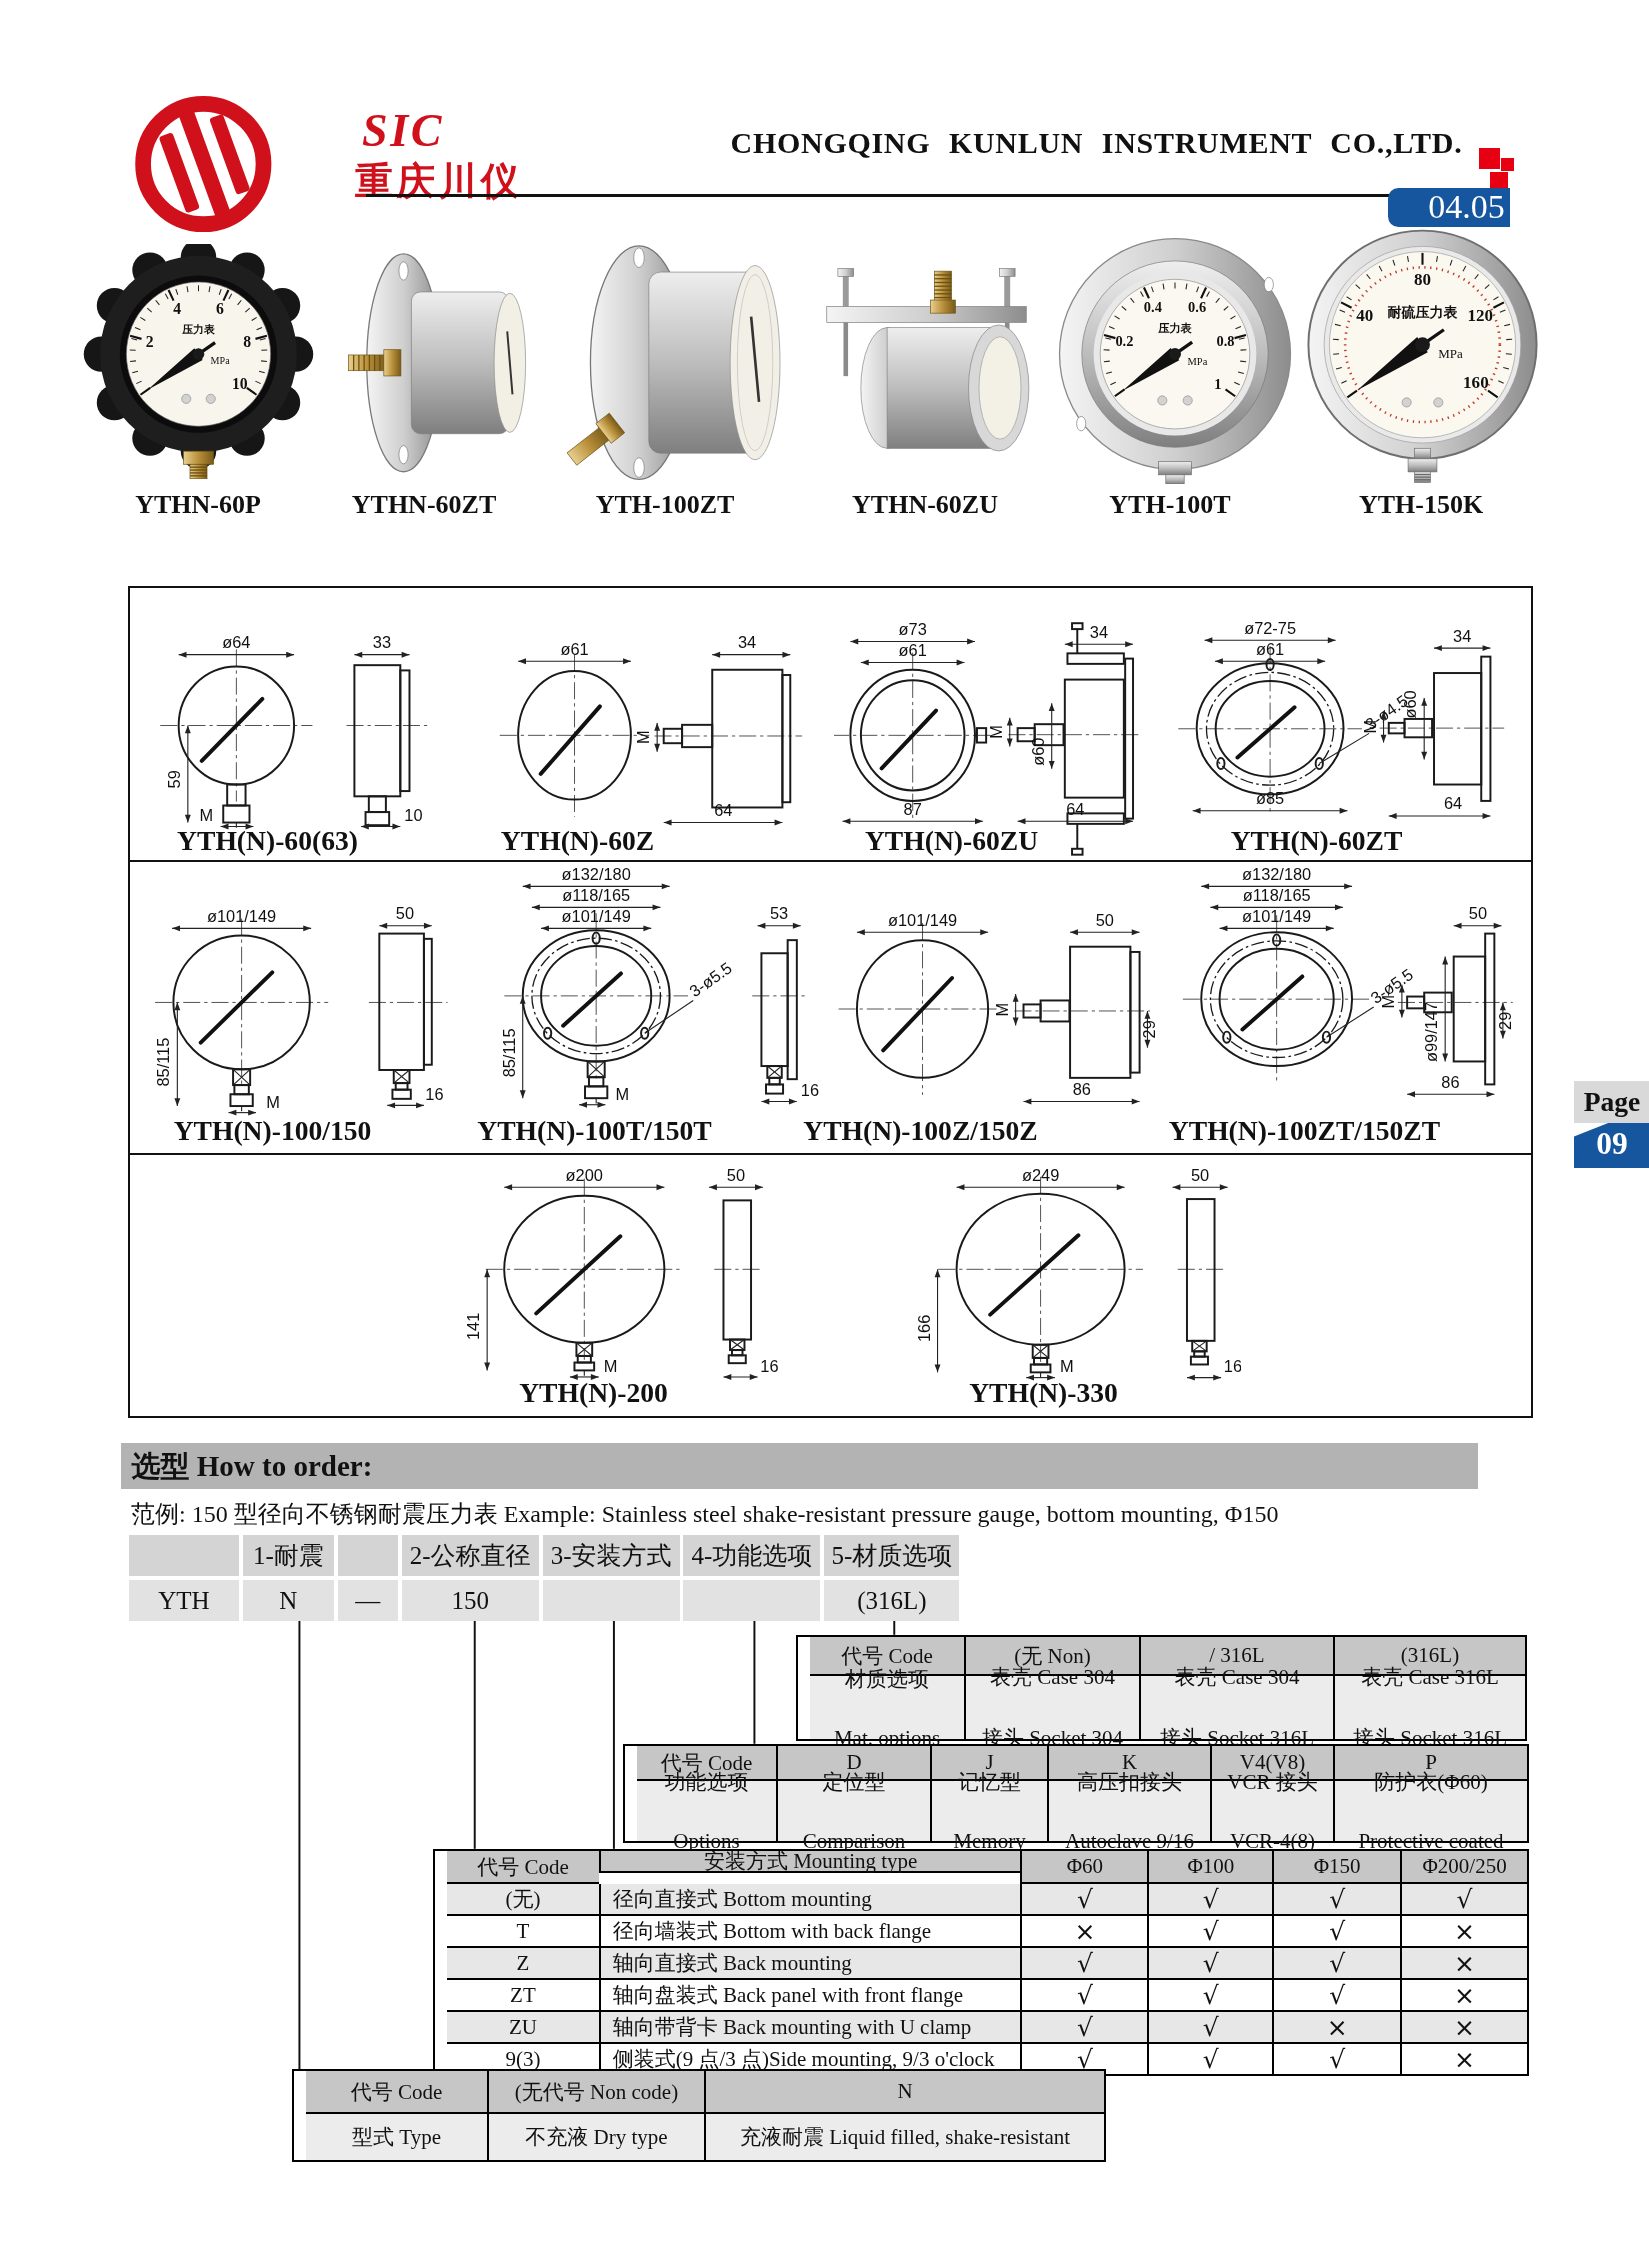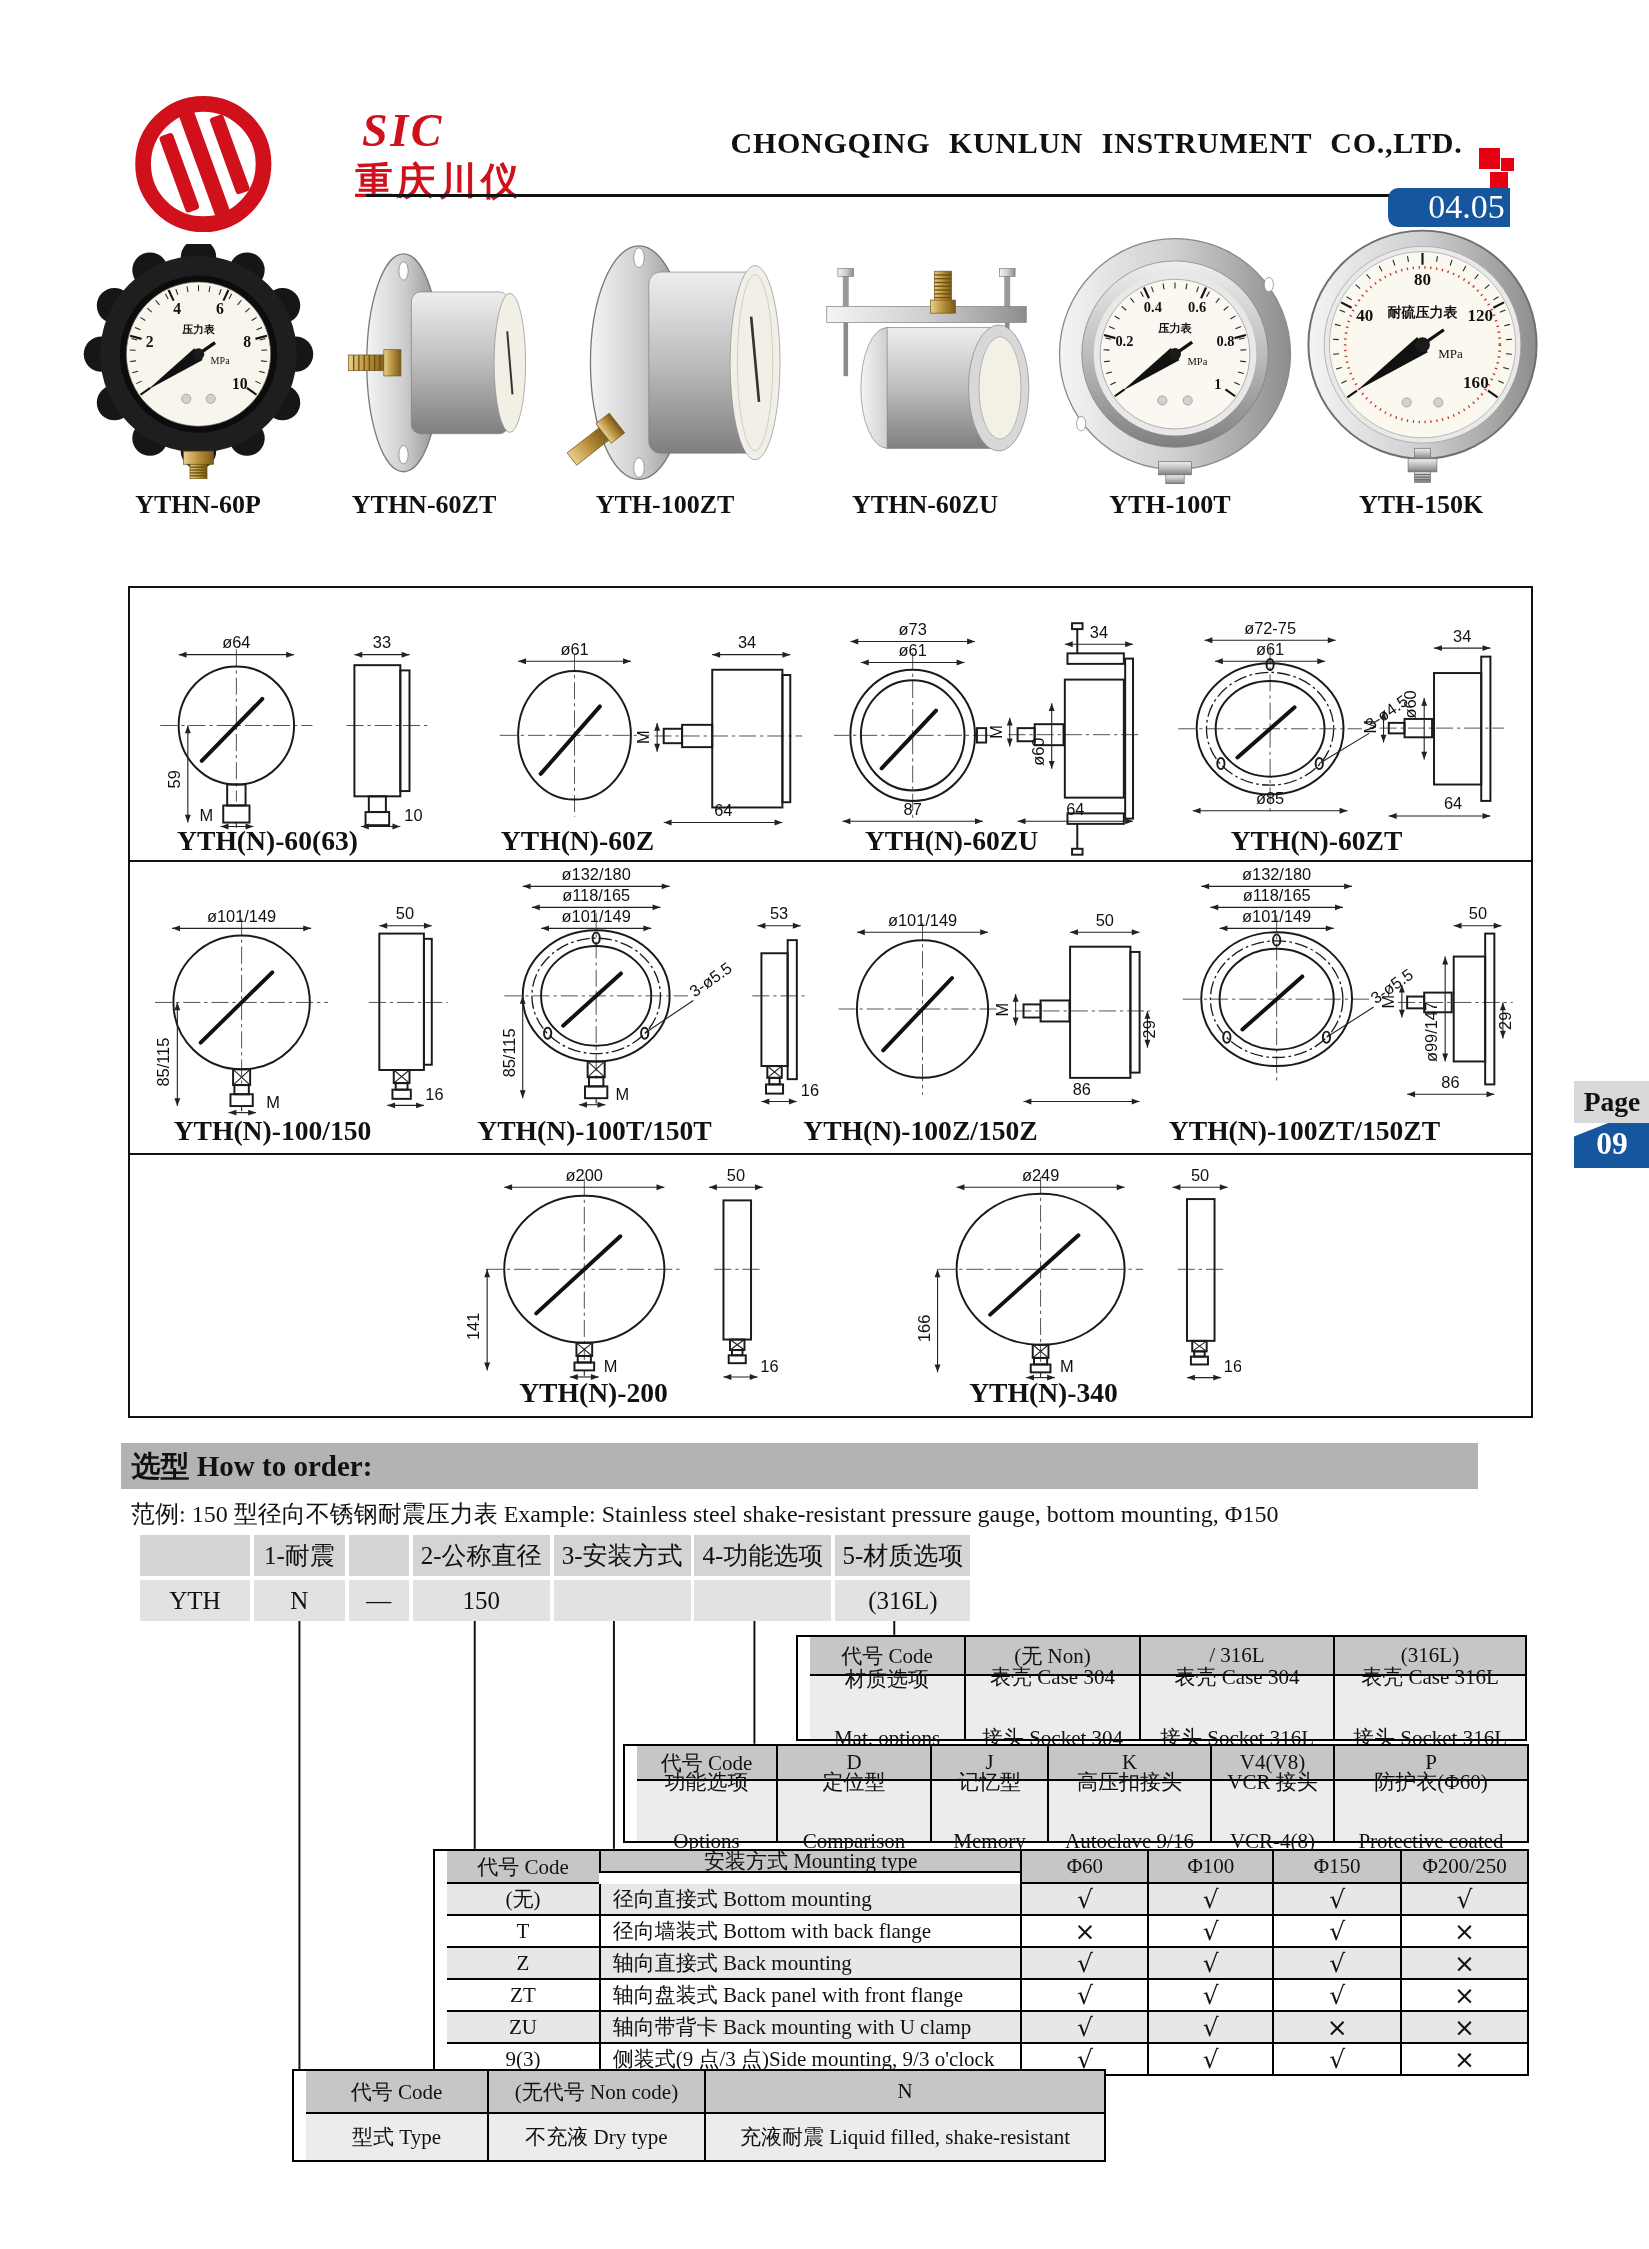--- a/index.html
+++ b/index.html
@@ -827,39 +827,39 @@
         <text transform="translate(86 255) rotate(-90)" text-anchor="middle" class="dt">166</text>
         <line x1="233" y1="330" x2="277" y2="330" class="dl"></line>
         <polygon class="df" points="233,330 245,325.5 245,334.5"></polygon>
         <polygon class="df" points="277,330 265,325.5 265,334.5"></polygon>
         <text x="295" y="322" text-anchor="middle" class="dt">M</text>
         <line x1="478" y1="330" x2="530" y2="330" class="dl"></line>
         <polygon class="df" points="478,330 490,325.5 490,334.5"></polygon>
         <polygon class="df" points="530,330 518,325.5 518,334.5"></polygon>
         <text x="548" y="322" text-anchor="middle" class="dt">16</text>
       </svg>
-      <div class="dname" style="left:873px;top:1377px">YTH(N)-340</div>
+      <div class="dname" style="left:873px;top:1377px">YTH(N)-330</div>
     </div>
 
   <div class="ptab-top">Page</div>
   <div class="ptab-num">09</div>
 
   <div class="bar" style="top:1443px">选型 How to order:</div>
   <div class="example">范例: 150 型径向不锈钢耐震压力表  Example: Stainless steel shake-resistant pressure gauge, bottom mounting,  Φ150</div>
 
   <svg id="connectors" class="abs" style="left:0;top:0;pointer-events:none" width="1650" height="2250" viewBox="0 0 2513 3427">
       <line x1="456" y1="2468" x2="456" y2="3152" stroke="#111" stroke-width="3"></line>
       <line x1="723" y1="2468" x2="723" y2="2816" stroke="#111" stroke-width="3"></line>
       <line x1="935" y1="2468" x2="935" y2="2816" stroke="#111" stroke-width="3"></line>
       <line x1="1149" y1="2468" x2="1149" y2="2656" stroke="#111" stroke-width="3"></line>
       <line x1="1362" y1="2468" x2="1362" y2="2490" stroke="#111" stroke-width="3"></line>
     </svg>
 
   <div id="order-table">
-      <div class="abs" style="left:140px;top:1535px;white-space:nowrap">
+      <div class="abs" style="left:129px;top:1535px;white-space:nowrap">
         <div style="height:41px;margin-bottom:3.9px;"><span class="ocell" style="width:110px;height:41px;line-height:41px;background:#d4d4d4"></span><span class="ocell" style="width:91px;height:41px;line-height:41px;background:#d4d4d4">1-耐震</span><span class="ocell" style="width:60px;height:41px;line-height:41px;background:#d4d4d4"></span><span class="ocell" style="width:137px;height:41px;line-height:41px;background:#d4d4d4">2-公称直径</span><span class="ocell" style="width:137px;height:41px;line-height:41px;background:#d4d4d4">3-安装方式</span><span class="ocell" style="width:137px;height:41px;line-height:41px;background:#d4d4d4">4-功能选项</span><span class="ocell" style="width:135px;height:41px;line-height:41px;background:#d4d4d4">5-材质选项</span></div>
         <div style="height:41px;margin-bottom:3.9px;"><span class="ocell" style="width:110px;height:41px;line-height:41px;background:#e2e2e2">YTH</span><span class="ocell" style="width:91px;height:41px;line-height:41px;background:#e2e2e2">N</span><span class="ocell" style="width:60px;height:41px;line-height:41px;background:#e2e2e2">—</span><span class="ocell" style="width:137px;height:41px;line-height:41px;background:#e2e2e2">150</span><span class="ocell" style="width:137px;height:41px;line-height:41px;background:#e2e2e2"></span><span class="ocell" style="width:137px;height:41px;line-height:41px;background:#e2e2e2"></span><span class="ocell" style="width:135px;height:41px;line-height:41px;background:#e2e2e2">(316L)</span></div>
       </div>
     </div>
   <div id="mat-table">
       <div class="btable" style="left:796px;top:1635px;width:715px">
         <div class="brow">
           <div class="bcell bhead" style="width:154px;height:39px;">代号 Code</div>
           <div class="bcell bhead" style="width:175px;height:39px;">(无 Non)</div>
           <div class="bcell bhead" style="width:194px;height:39px;">/ 316L</div>

